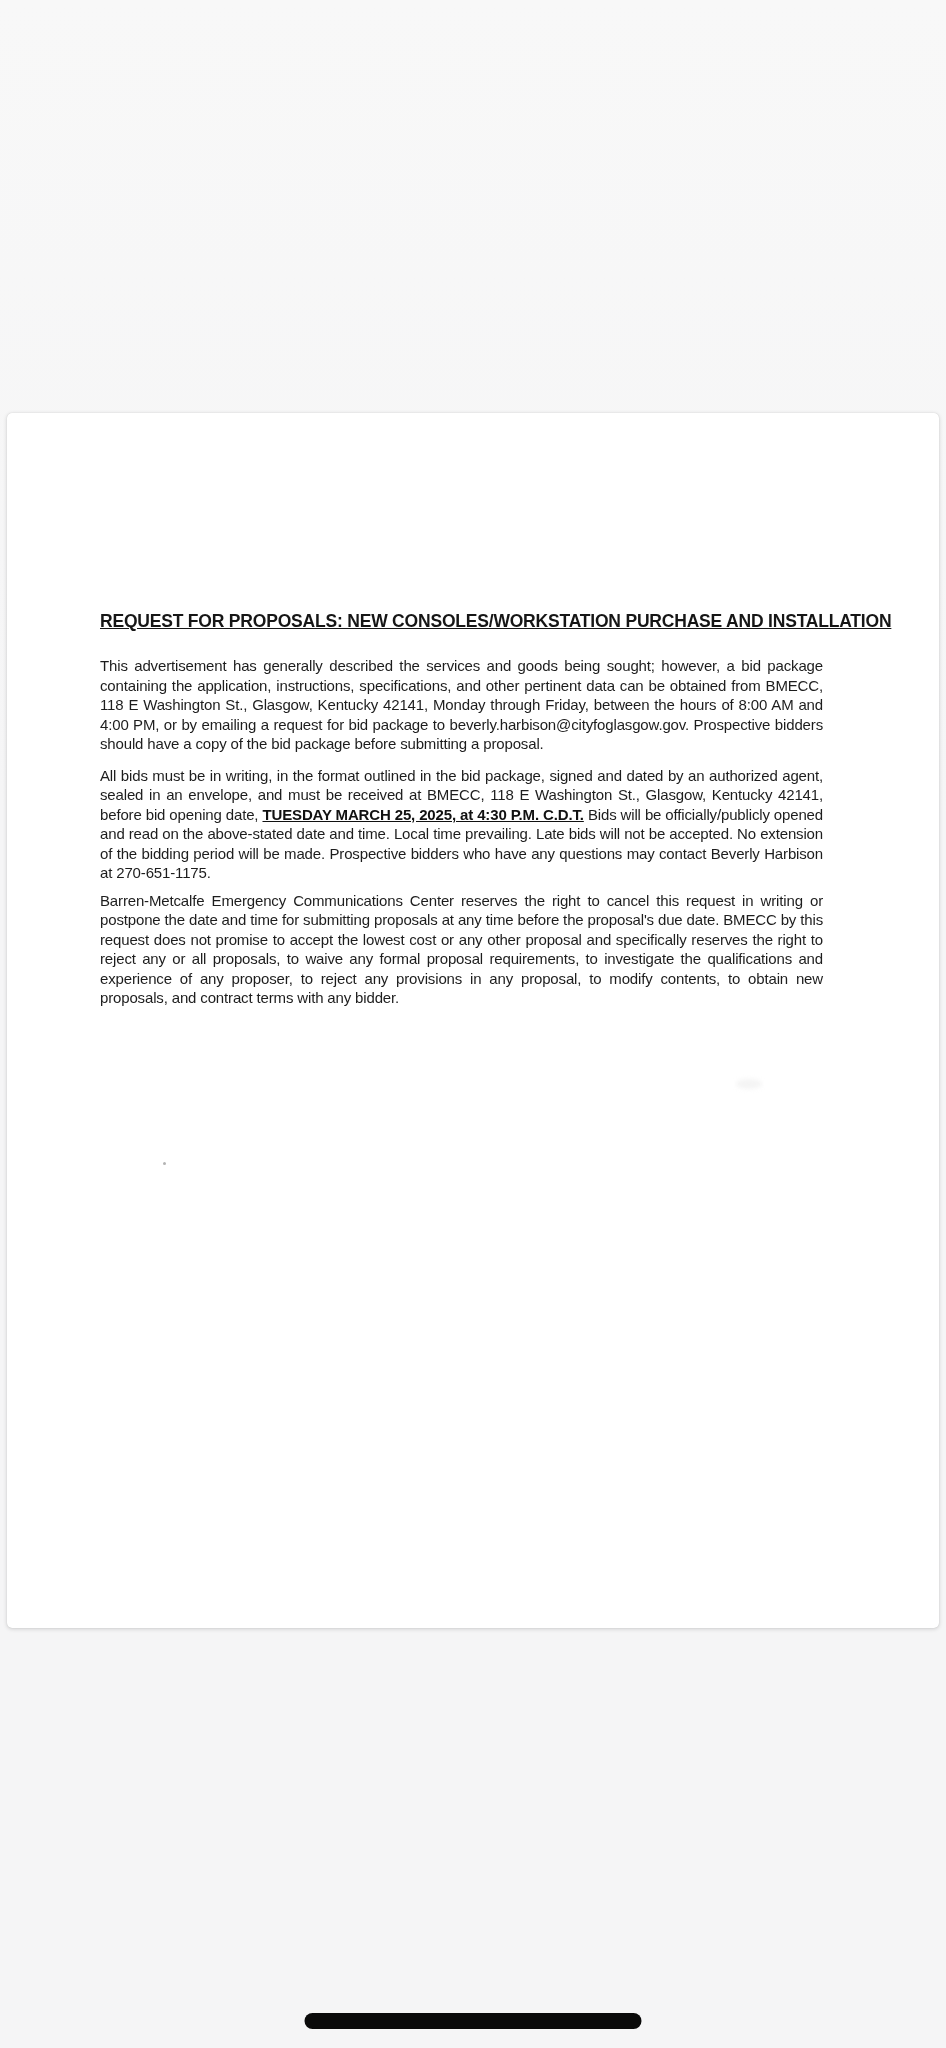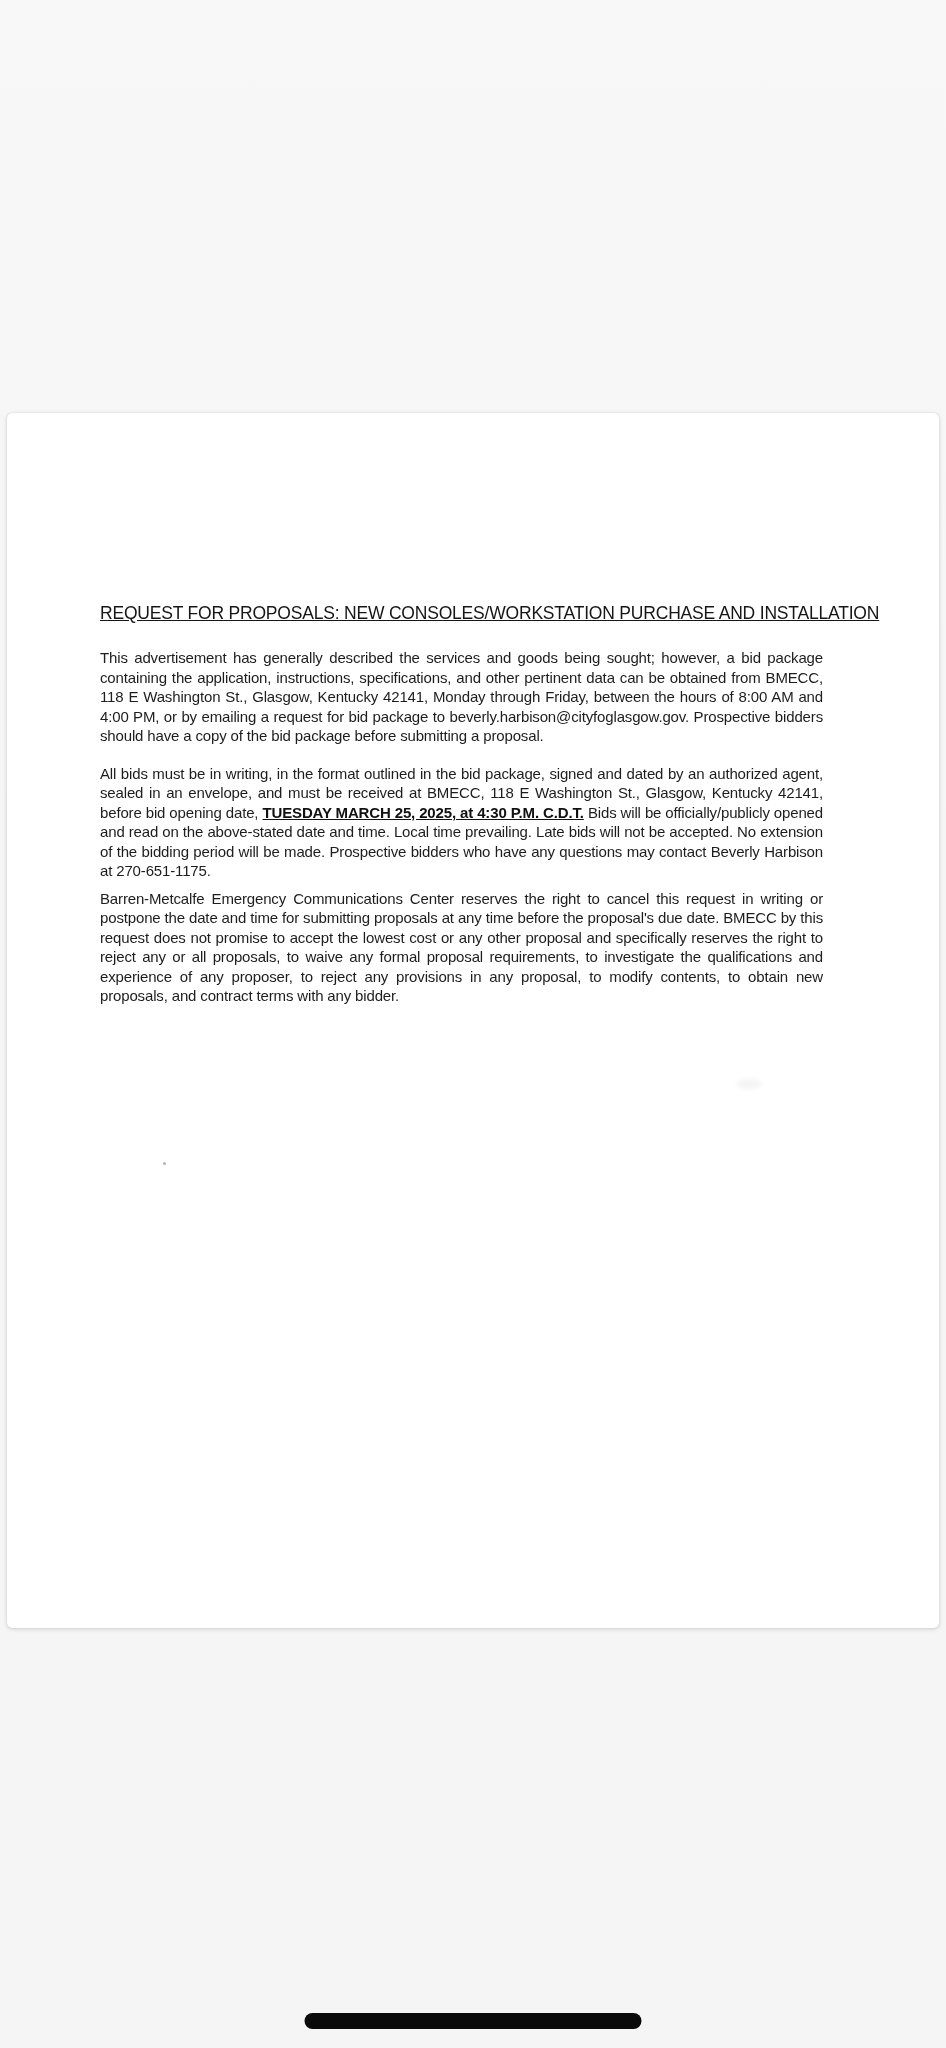--- a/index.html
+++ b/index.html
@@ -23,38 +23,38 @@
     height: 1215px;
     background: #ffffff;
     border-radius: 5px;
     box-shadow: 0 1px 4px rgba(0,0,0,0.16), 0 0 1px rgba(0,0,0,0.18);
     box-sizing: border-box;
     padding: 190px 116px 0 93px;
     color: #1d1d1d;
   }
   .doc-title {
     font-size: 17.5px;
-    font-weight: normal;
+    font-weight: bold;
     text-decoration: underline;
     text-align: center;
     letter-spacing: -0.2px;
     color: #161616;
-    margin: 0 0 24px 0;
+    margin: 8px 0 24px 0;
     white-space: nowrap;
   }
   .para {
     font-size: 15px;
     letter-spacing: -0.15px;
     line-height: 19.5px;
     text-align: justify;
     margin: 0 0 8px 0;
     color: #1d1d1d;
   }
   .gap-before {
-    margin-top: 18px;
+    margin-top: 12px;
   }
   .emph {
     font-weight: bold;
     text-decoration: underline;
     color: #111111;
   }
   .speck {
     position: absolute;
     left: 156px;
     top: 749px;

